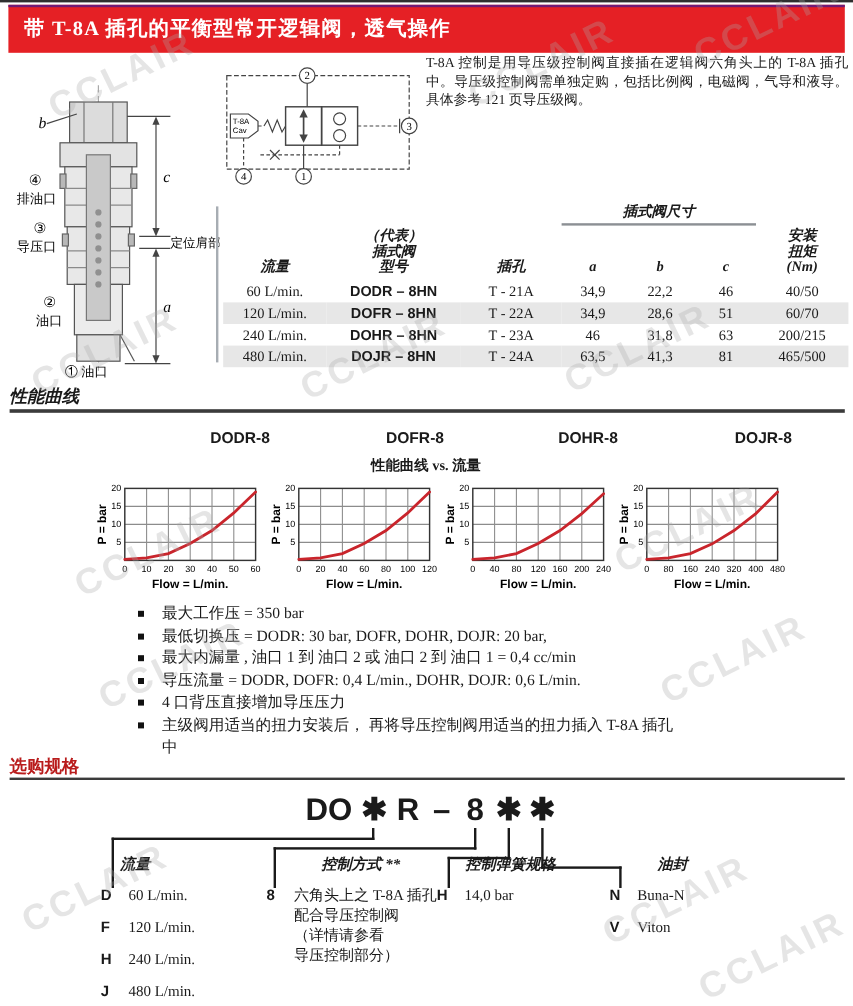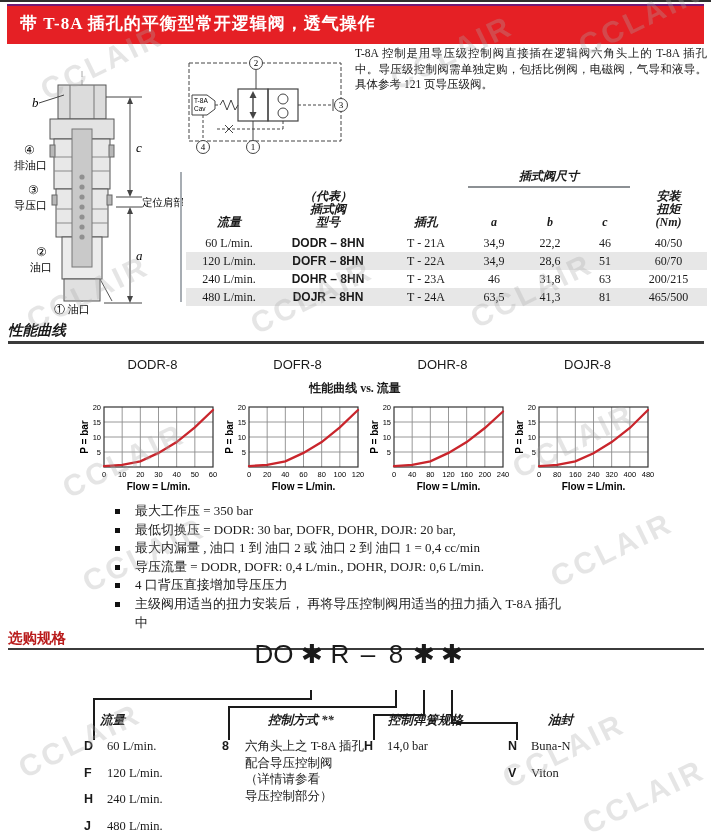--- a/index.html
+++ b/index.html
@@ -16,28 +16,28 @@
   .spec-table .dim-span{border-bottom:2px solid #8c9094;font-style:italic;font-weight:bold;padding-bottom:1px}
   .col-heads th{font-style:italic;font-weight:bold;vertical-align:bottom;line-height:13px;padding:3px 0 5px 0}
   .spec-table tbody tr{height:18px;line-height:18px}
   .spec-table tbody tr.stripe{background:#e7e7e7}
   .model{font-family:"Liberation Sans",sans-serif;font-weight:bold;font-size:12px}
   .sec-head{position:absolute;left:8px;font-size:14.5px;font-weight:bold}
   .sec-head.italic{font-style:italic}
   .sec-head.red{color:#b91c1c}
   .sec-rule{position:absolute;left:8px;width:696px;background:#3b3b3b}
   .chart-titles{position:absolute;left:80px;top:357px;display:flex}
-  .chart-titles div{width:145px;text-align:center;font-family:"Liberation Sans",sans-serif;font-weight:normal;font-size:13px}
+  .chart-titles div{width:145px;text-align:right;font-family:"Liberation Sans",sans-serif;font-weight:bold;font-size:13px}
   .chart-subtitle{position:absolute;left:65px;top:380px;width:580px;text-align:center;font-weight:bold;font-size:12px}
   .charts{position:absolute;left:80px;top:402px;display:flex}
   .chart{width:145px}
   .notes{position:absolute;left:113px;top:502px;width:458px;margin:0;padding:0;list-style:none}
   .notes li{position:relative;padding-left:22px;font-size:13px;line-height:18.6px;min-height:18.6px}
   .notes li::before{content:"";position:absolute;left:2px;top:7px;width:5px;height:5px;background:#111}
-  .code-row{position:absolute;left:250px;top:640px;display:flex;font-family:"Liberation Sans",sans-serif;font-weight:normal;font-size:26px;line-height:28px}
+  .code-row{position:absolute;left:250px;top:660px;display:flex;font-family:"Liberation Sans",sans-serif;font-weight:bold;font-size:26px;line-height:28px}
   .code-row span{display:block;text-align:center}
   .tl{position:absolute;background:#1a1a1a}
   .group{position:absolute;top:712px}
   .glabel{position:relative;font-style:italic;font-weight:bold;font-size:12.5px;white-space:nowrap}
   .gopts{margin-top:9px}
   .opt{display:flex;margin-bottom:10px}
   .opt .ltr{width:23px;font-family:"Liberation Sans",sans-serif;font-weight:bold;font-size:12.5px;line-height:16.5px;flex:none}
   .opt .otx{font-size:12.5px;line-height:16.5px;white-space:pre-line}
   .wm{position:absolute;font-family:"Liberation Sans",sans-serif;font-weight:bold;font-size:30px;letter-spacing:3px;
       color:rgba(170,170,170,0.30);transform:rotate(-26deg);pointer-events:none;z-index:5}

